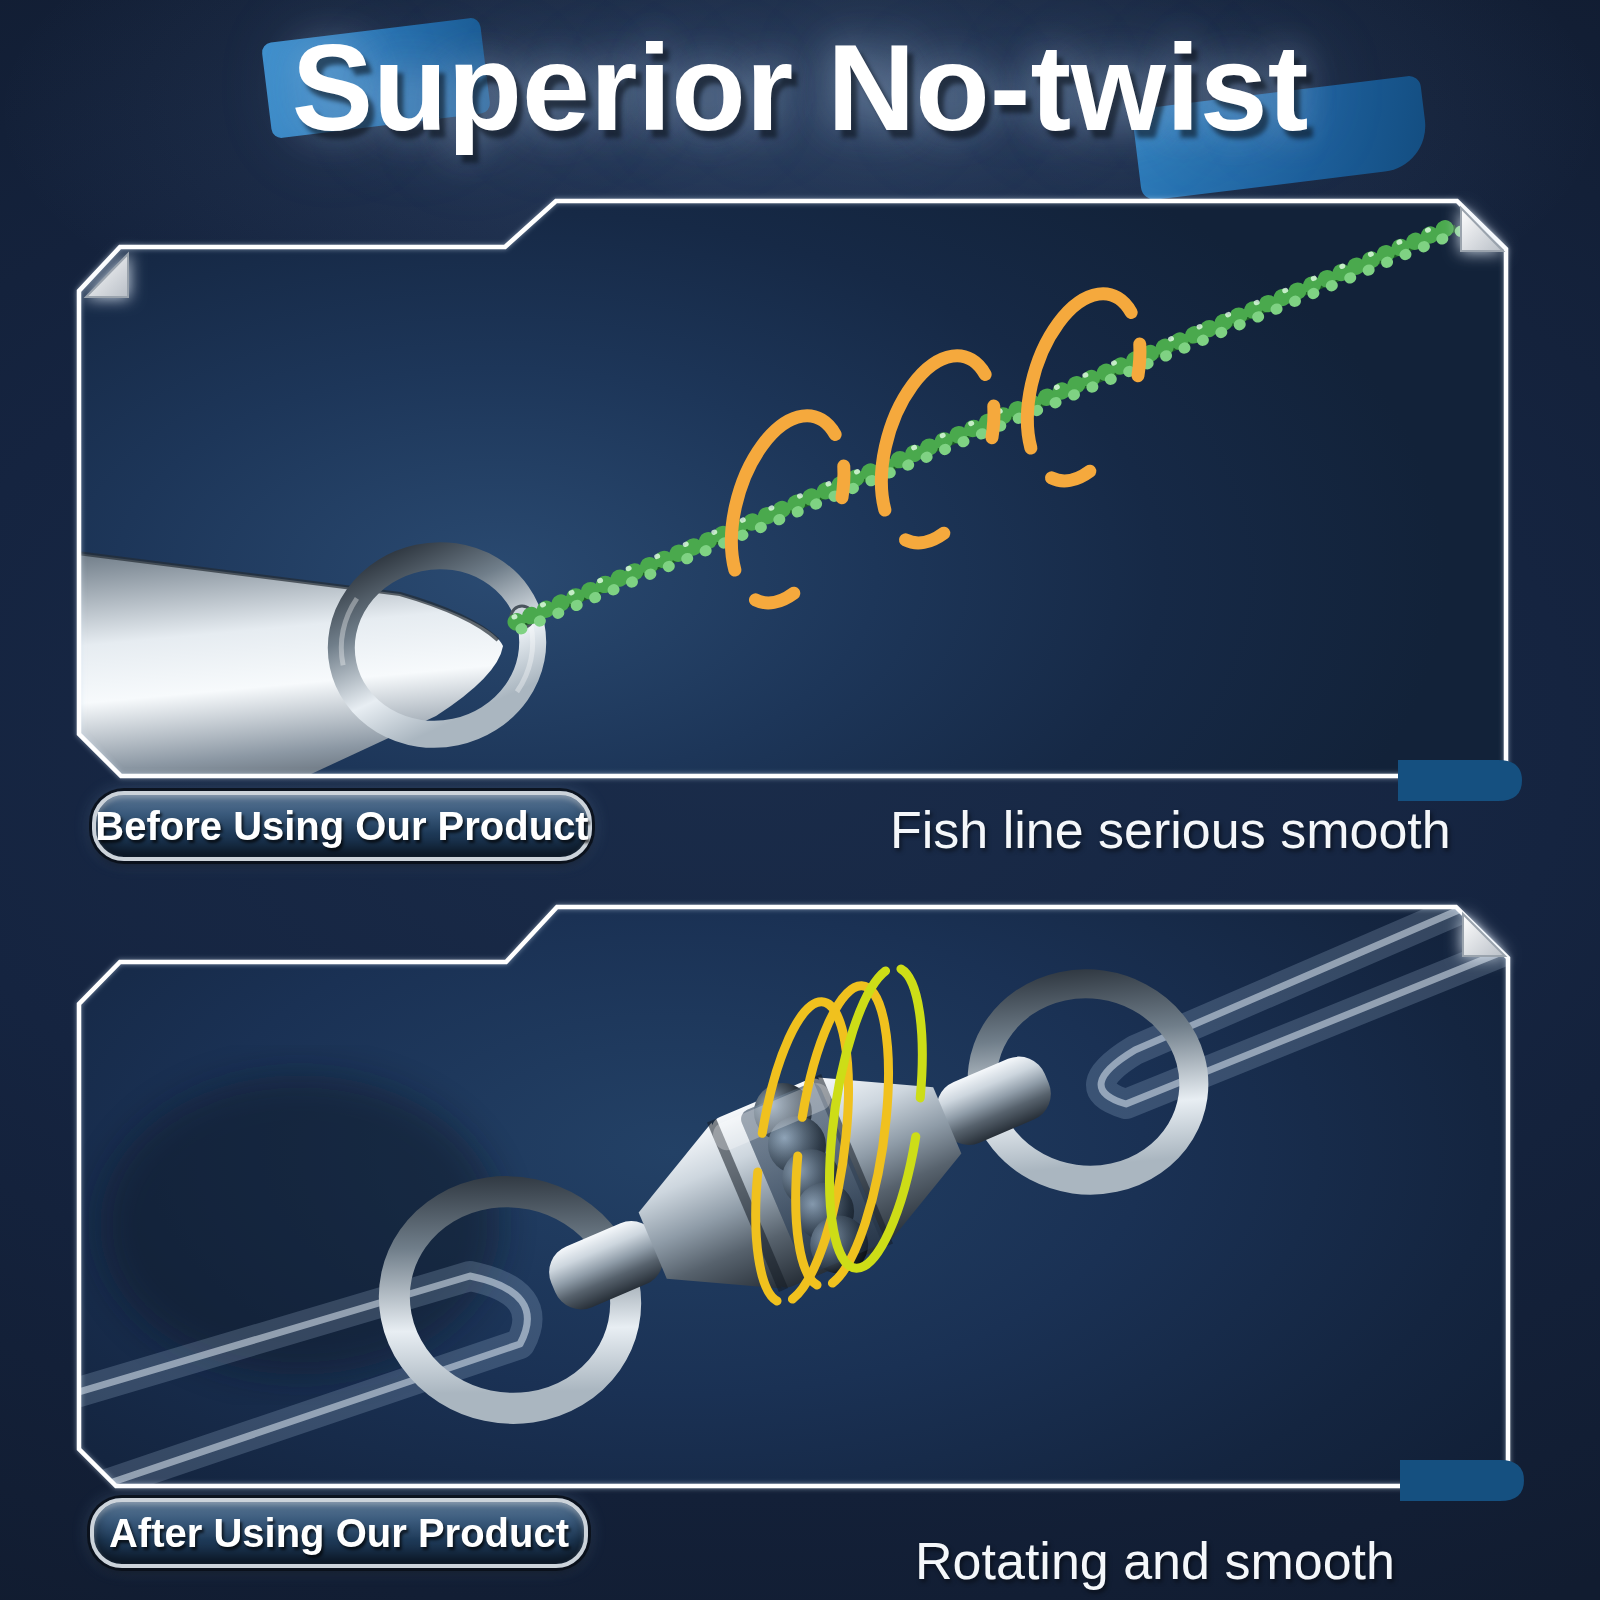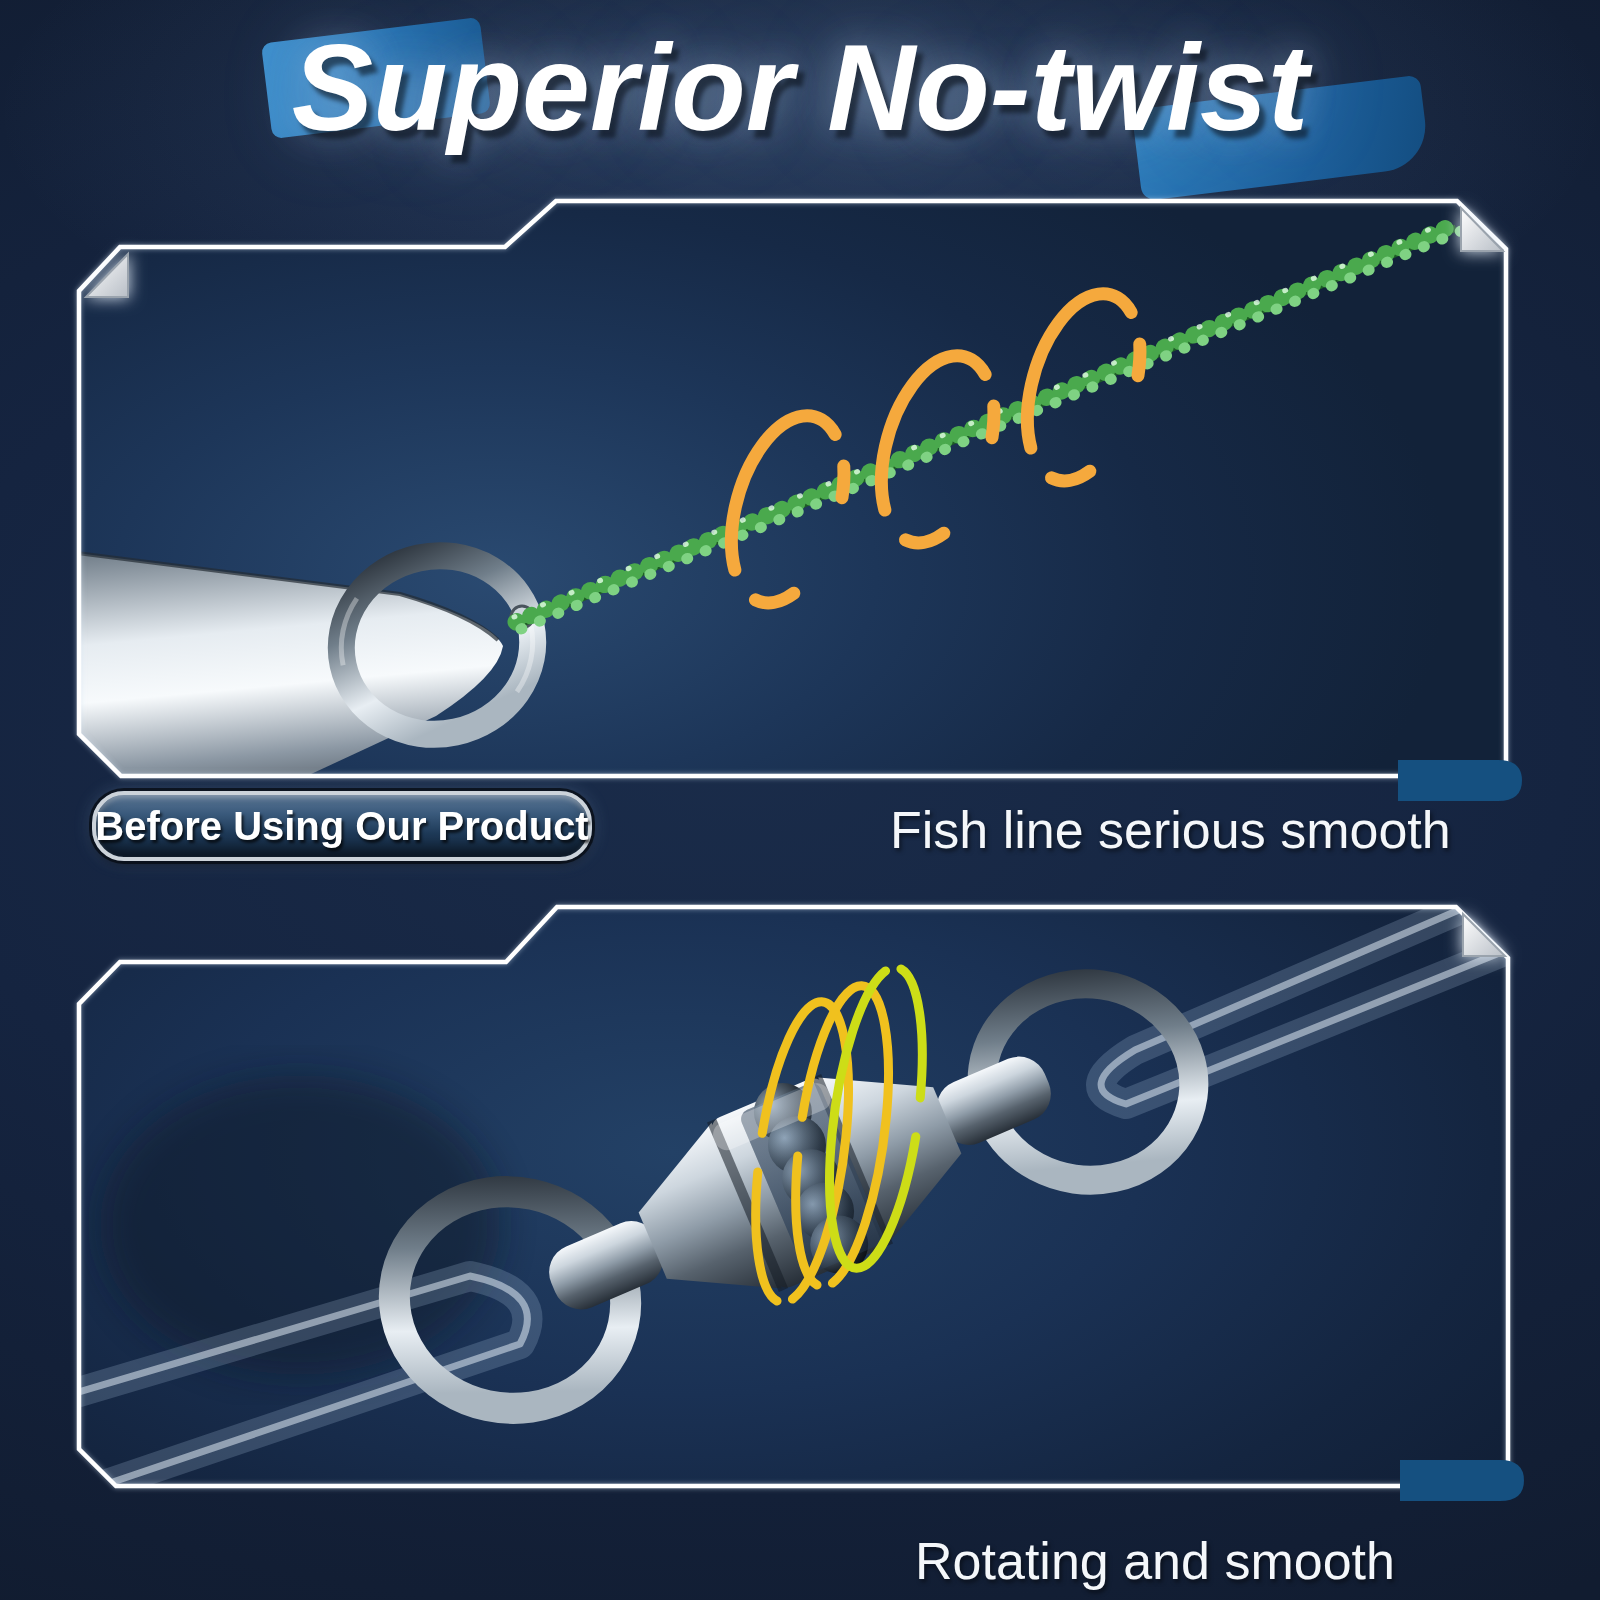--- a/index.html
+++ b/index.html
@@ -21,21 +21,21 @@
     clip-path: polygon(120px 962px,506px 962px,557px 907px,1456px 907px,1508px 958px,1508px 1486px,116px 1486px,79px 1449px,79px 1004px);
     background: radial-gradient(1050px 540px at 42% 72%, #234166 0%, #1a3154 45%, #142540 78%, #111f36 100%);
   }
   .title-deco { position:absolute; }
   .deco-a { left:266px; top:30px; width:220px; height:96px; transform:rotate(-7deg);
     background:linear-gradient(105deg,#3f90cd 0%,#2670ae 55%,#17568e 100%); border-radius:10px; }
   .deco-b { left:1136px; top:92px; width:290px; height:92px; transform:rotate(-7deg);
     background:linear-gradient(105deg,#2e7cba 0%,#1d5f9b 60%,#134d80 100%); border-radius:12px 12px 46px 14px; }
   .title {
     position:absolute; left:0; right:0; top:18px; margin:0; text-align:center;
-    font-style:italic; font-weight:700; font-size:122px; letter-spacing:0px; color:#ffffff;
+    font-weight:700; font-size:122px; letter-spacing:0px; color:#ffffff;
     text-shadow: 6px 8px 4px rgba(8,12,20,0.55), 0 0 38px rgba(190,215,245,0.45), 0 0 85px rgba(150,190,235,0.33);
   }
   .art { position:absolute; left:0; top:0; width:1600px; height:1600px; }
   .badge {
     position:absolute; display:flex; align-items:center; justify-content:center;
     border-radius:32px; border:4px solid #ccd3da;
     background: linear-gradient(180deg,#5a7694 0%,#3a5a7c 30%,#1e3a58 62%,#13263e 100%);
     box-shadow: 0 0 0 3px rgba(8,14,24,.85), 0 4px 10px rgba(0,0,0,.5),
                 0 0 18px rgba(160,200,240,.28),
                 inset 0 3px 5px rgba(255,255,255,.3), inset 0 -8px 16px rgba(0,0,0,.5);
@@ -215,15 +215,18 @@
 
     <path d="M1398,760 h100 q24,0 24,20.5 q0,20.5 -24,20.5 h-100 z" fill="#155080"></path>
     <path d="M1400,1460 h100 q24,0 24,20.5 q0,20.5 -24,20.5 h-100 z" fill="#155080"></path>
   </svg>
 
   <div class="badge badge-before">
     <span>Before Using Our Product</span>
   </div>
   <div class="caption caption-before">Fish line serious smooth</div>
 
+  <div class="badge badge-after">
+    <span>After Using Our Product</span>
+  </div>
   <div class="caption caption-after">Rotating and smooth</div>
 
 </div>
 
 </body></html>

